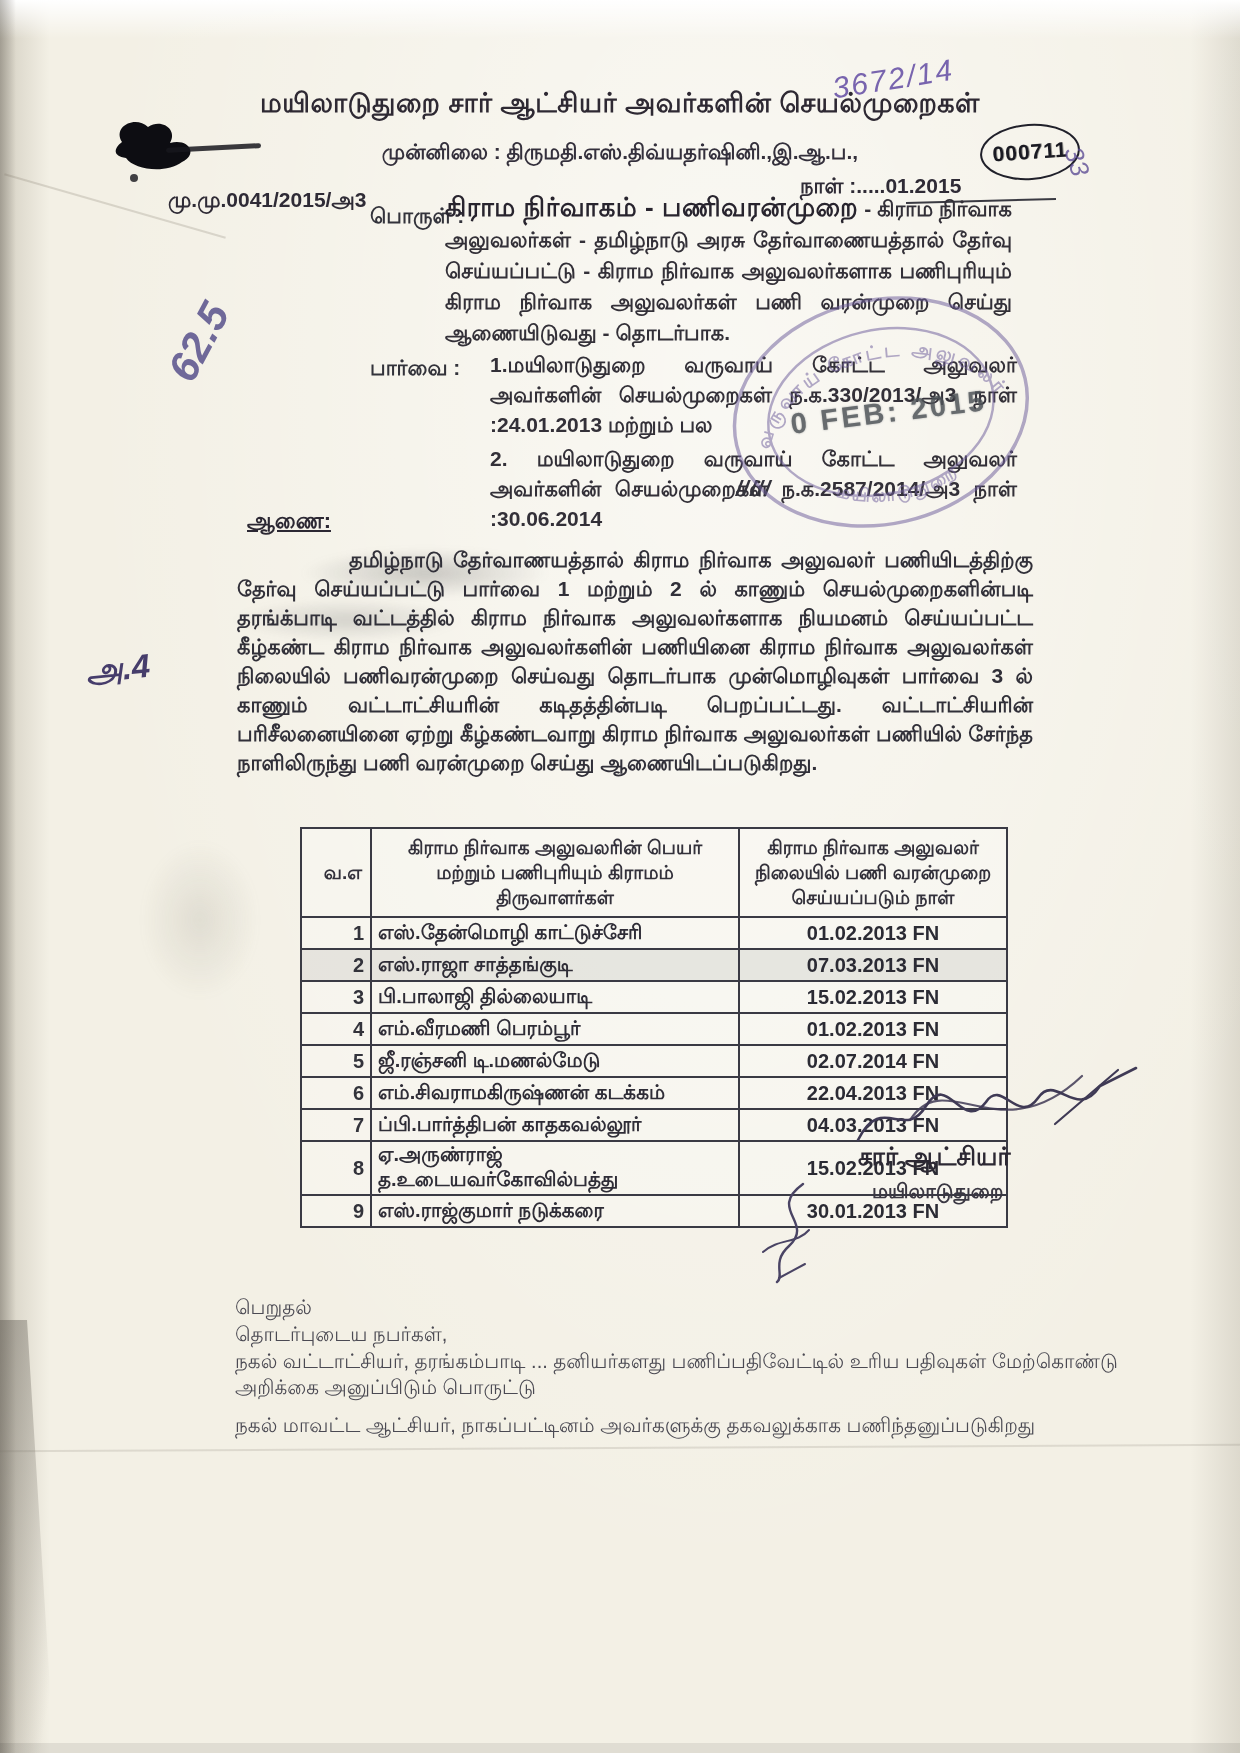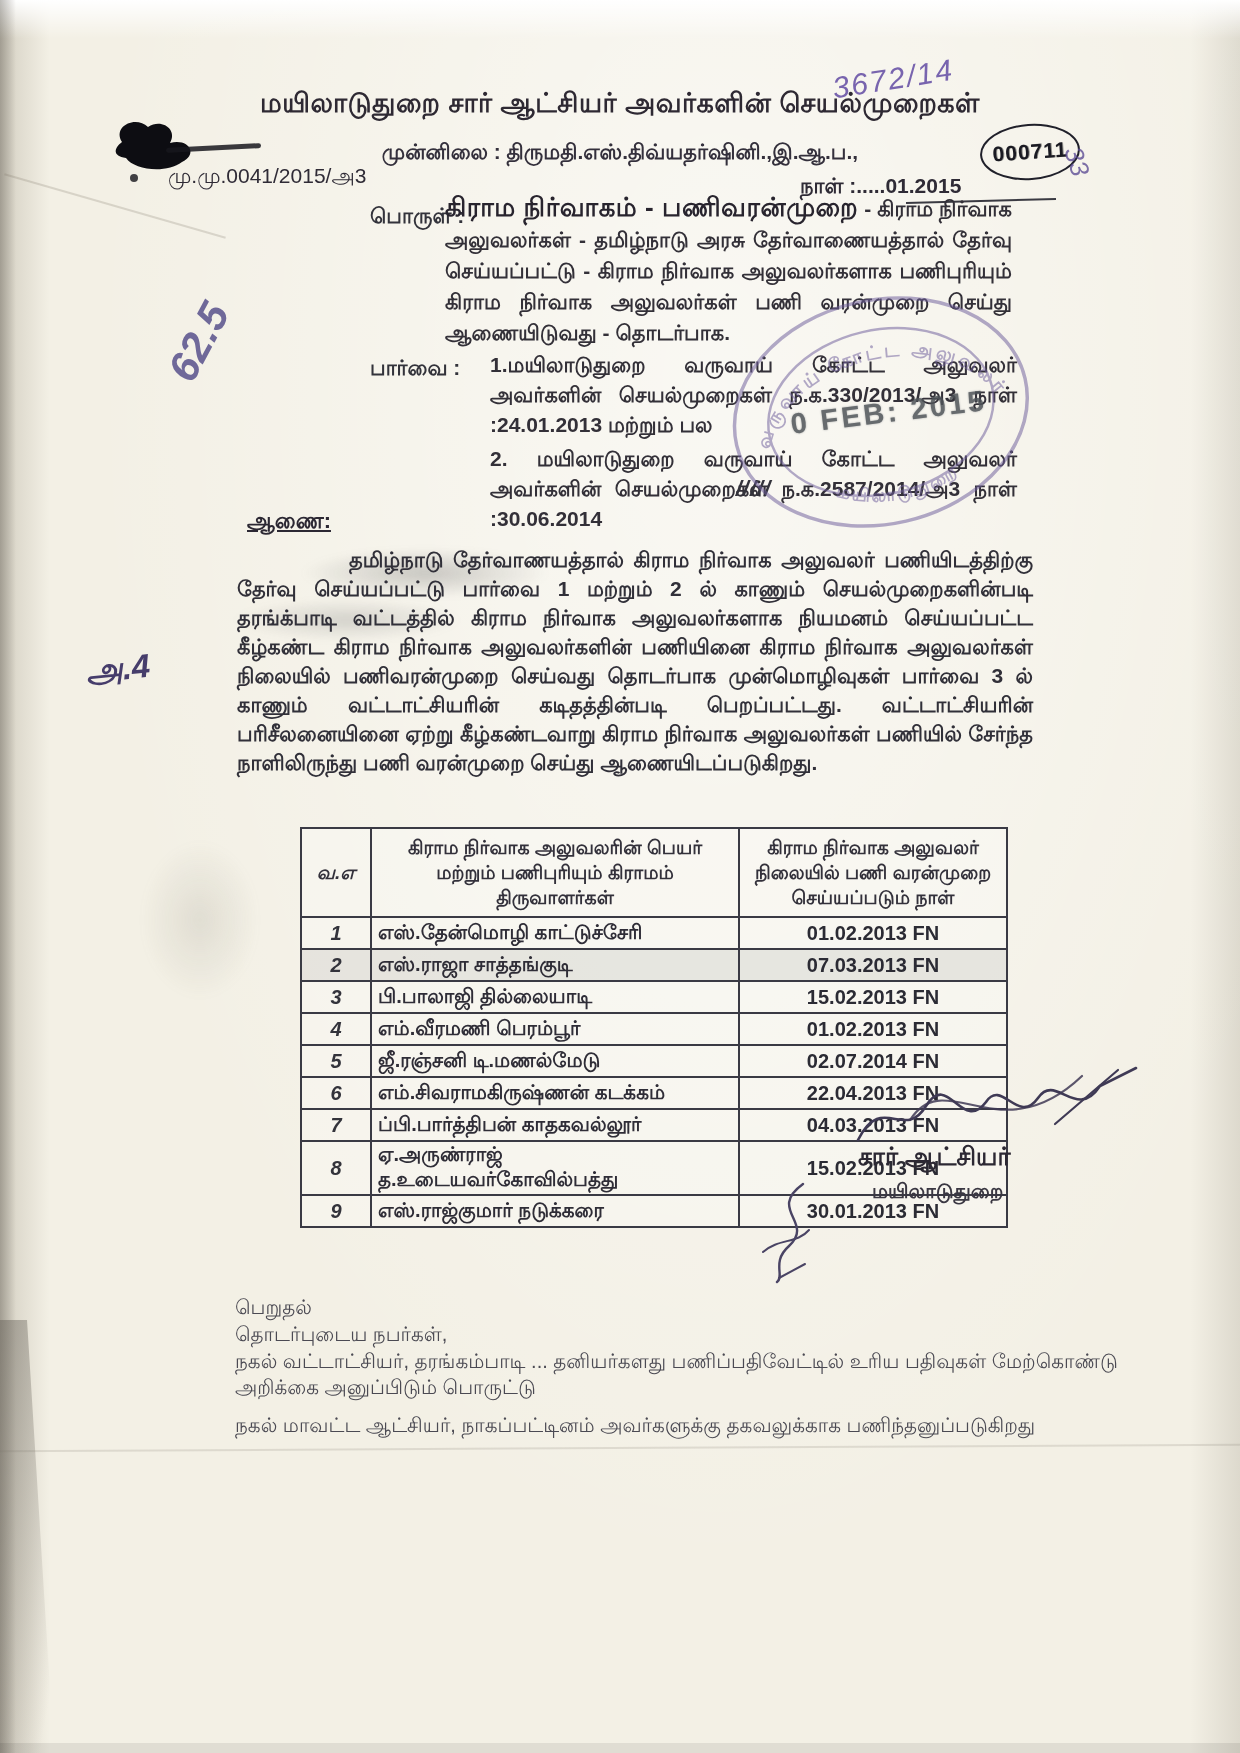--- a/index.html
+++ b/index.html
@@ -15,38 +15,38 @@
       linear-gradient(180deg,#ffffff 0%, rgba(255,255,255,0) 2.2%),
       linear-gradient(90deg, rgba(160,152,135,.38) 0%, rgba(160,152,135,0) 4%),
       linear-gradient(90deg, rgba(0,0,0,0) 96%, rgba(120,112,96,.18) 100%),
       #f3f0e5;
   }
   .abs{position:absolute;}
   .center{text-align:center;}
   
   .doc-title{left:0;top:88px;width:1240px;font-size:27px;font-weight:700;color:#2e2933;letter-spacing:.5px;}
   .presence{left:0;top:140px;width:1240px;font-size:21px;font-weight:700;color:#34303c;}
-  .fileno{left:168px;top:164px;font-size:21px;font-weight:400;color:#2f2b36;}
+  .fileno{left:168px;top:188px;font-size:21px;font-weight:700;color:#2f2b36;}
   .dateline{left:800px;top:174px;width:260px;font-size:21px;font-weight:700;color:#2f2b36;}
   .strike{left:906px;top:200px;width:150px;height:2px;background:#3a3a42;transform:rotate(-1.5deg);}
   .subj-label{left:370px;top:204px;font-size:21px;font-weight:700;}
   .subj-text{left:445px;top:192px;width:567px;font-size:21px;font-weight:600;line-height:31px;text-align:justify;color:#333038;}
   .subj-lead{font-size:26px;font-weight:700;color:#28242e;letter-spacing:.5px;}
   .ref-label{left:370px;top:356px;font-size:21px;font-weight:700;}
   .ref-block{left:490px;top:350px;width:527px;font-size:21px;font-weight:600;line-height:30px;text-align:justify;color:#333038;}
   .ref-item{margin:0 0 4px 0;}
   .ref-divider{left:490px;top:476px;width:527px;text-align:center;font-size:22px;font-weight:700;font-style:italic;letter-spacing:1px;}
   .order-head{left:247px;top:508px;font-size:22px;font-weight:800;text-decoration:underline;color:#2c2833;}
   .order-body{left:237px;top:545px;width:796px;font-size:21px;font-weight:600;line-height:29px;text-align:justify;text-indent:112px;color:#313039;}
   
   .vao-table{left:300px;top:827px;border-collapse:collapse;background:rgba(255,255,255,.25);}
   .vao-table td,.vao-table th{border:2px solid #3a3a44;font-family:inherit;}
   .vao-table th{font-size:19px;font-weight:700;color:#33313b;padding:6px 8px;line-height:25px;height:72px;vertical-align:middle;}
   .vao-table td{font-size:20px;height:28px;padding:1px 6px;}
-  .col-sno{width:52px;text-align:center;font-weight:700;font-style:italic;}
+  .col-sno{width:52px;text-align:right;font-weight:700;}
   .col-name{width:350px;text-align:left;font-weight:700;color:#2f2d37;padding-left:10px;}
   .col-date{width:250px;text-align:center;font-weight:800;color:#2b2b34;}
   .vao-table tbody tr:nth-child(2){background:rgba(110,110,110,.12);}
   
   .sig-designation{left:858px;top:1142px;font-size:25px;font-weight:800;color:#2c2833;text-align:right;}
   .sig-place{left:872px;top:1180px;font-size:20px;font-weight:600;color:#3a3742;}
   .footer-line{left:235px;font-size:20px;font-weight:500;color:#4b4a53;}
   .fl1{top:1296px;} .fl2{top:1323px;} .fl3{top:1350px;} .fl4{top:1376px;} .fl5{top:1402px;margin-top:12px;}
   
   .hand{font-style:italic;}

